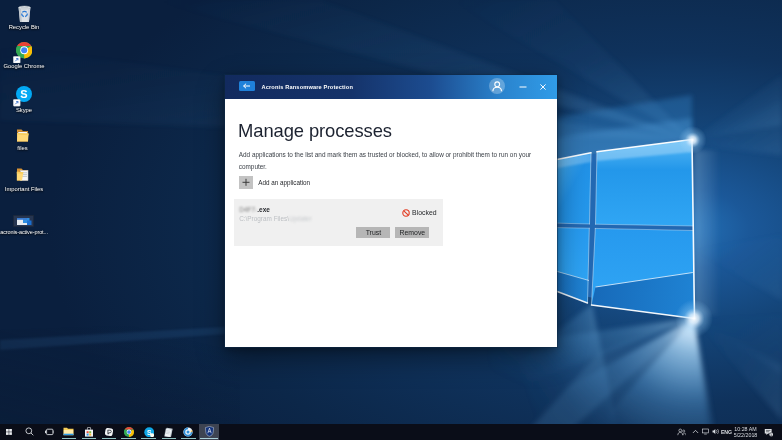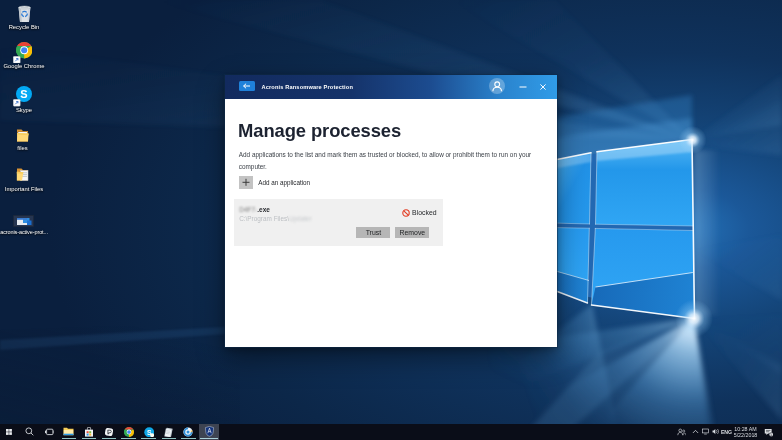--- a/index.html
+++ b/index.html
@@ -12,21 +12,21 @@
   
   #win{position:absolute;left:224.5px;top:74.5px;width:332.5px;height:272px;background:#fff;
        box-shadow:0 0 0 1px rgba(14,42,72,.5), 0 10px 26px rgba(0,0,0,.45), 0 2px 8px rgba(0,0,0,.3);}
   #titlebar{position:absolute;left:0;top:0;width:332.5px;height:24px;
     background:linear-gradient(90deg,#122a5e 0%,#15336a 38%,#1c4c90 62%,#2a83cd 83%,#309ce8 100%);}
   #backbtn{position:absolute;left:14.5px;top:6.5px;width:15.5px;height:10px;background:#1f81da;border-radius:1.5px;}
   #apptitle{position:absolute;left:37px;top:0;height:24px;line-height:24.5px;color:#fff;
     font-size:5.65px;font-weight:bold;letter-spacing:.15px;}
   #avatar{position:absolute;left:264.6px;top:3.4px;width:16.4px;height:16.4px;border-radius:50%;
     background:rgba(255,255,255,.27);}
-  .heading{position:absolute;left:13.6px;top:45.4px;font-size:18.4px;font-weight:bold;color:#1c2230;letter-spacing:-.1px;}
+  .heading{position:absolute;left:13.6px;top:45.4px;font-size:18.4px;font-weight:normal;color:#1c2230;letter-spacing:-.1px;}
   .para{position:absolute;left:14.3px;top:74.4px;font-size:6.4px;line-height:11.9px;color:#3c4148;white-space:nowrap;}
   .addicon{position:absolute;left:14.3px;top:101.8px;width:14px;height:12.6px;background:#c3c3c3;}
   .addlabel{position:absolute;left:33.8px;top:104px;font-size:6.3px;color:#26282c;}
   .panel{position:absolute;left:9.1px;top:124.7px;width:209.8px;height:47px;background:#f0f0f0;}
   .pname{position:absolute;left:5.6px;top:7px;font-size:6.5px;color:#2a2c30;font-weight:bold;}
   .pname .blur{color:#7e7e7e;filter:blur(0.9px);font-weight:normal;}
   .ppath{position:absolute;left:5.6px;top:15.4px;font-size:6.4px;color:#bcbfc3;}
   .ppath .blur{filter:blur(1.2px);color:#c8cbce;}
   .blockedtxt{position:absolute;left:178.5px;top:10px;font-size:6.9px;color:#1f2124;}
   .btn{position:absolute;top:28.2px;height:10.8px;background:#b6b6b6;color:#1c1e20;

